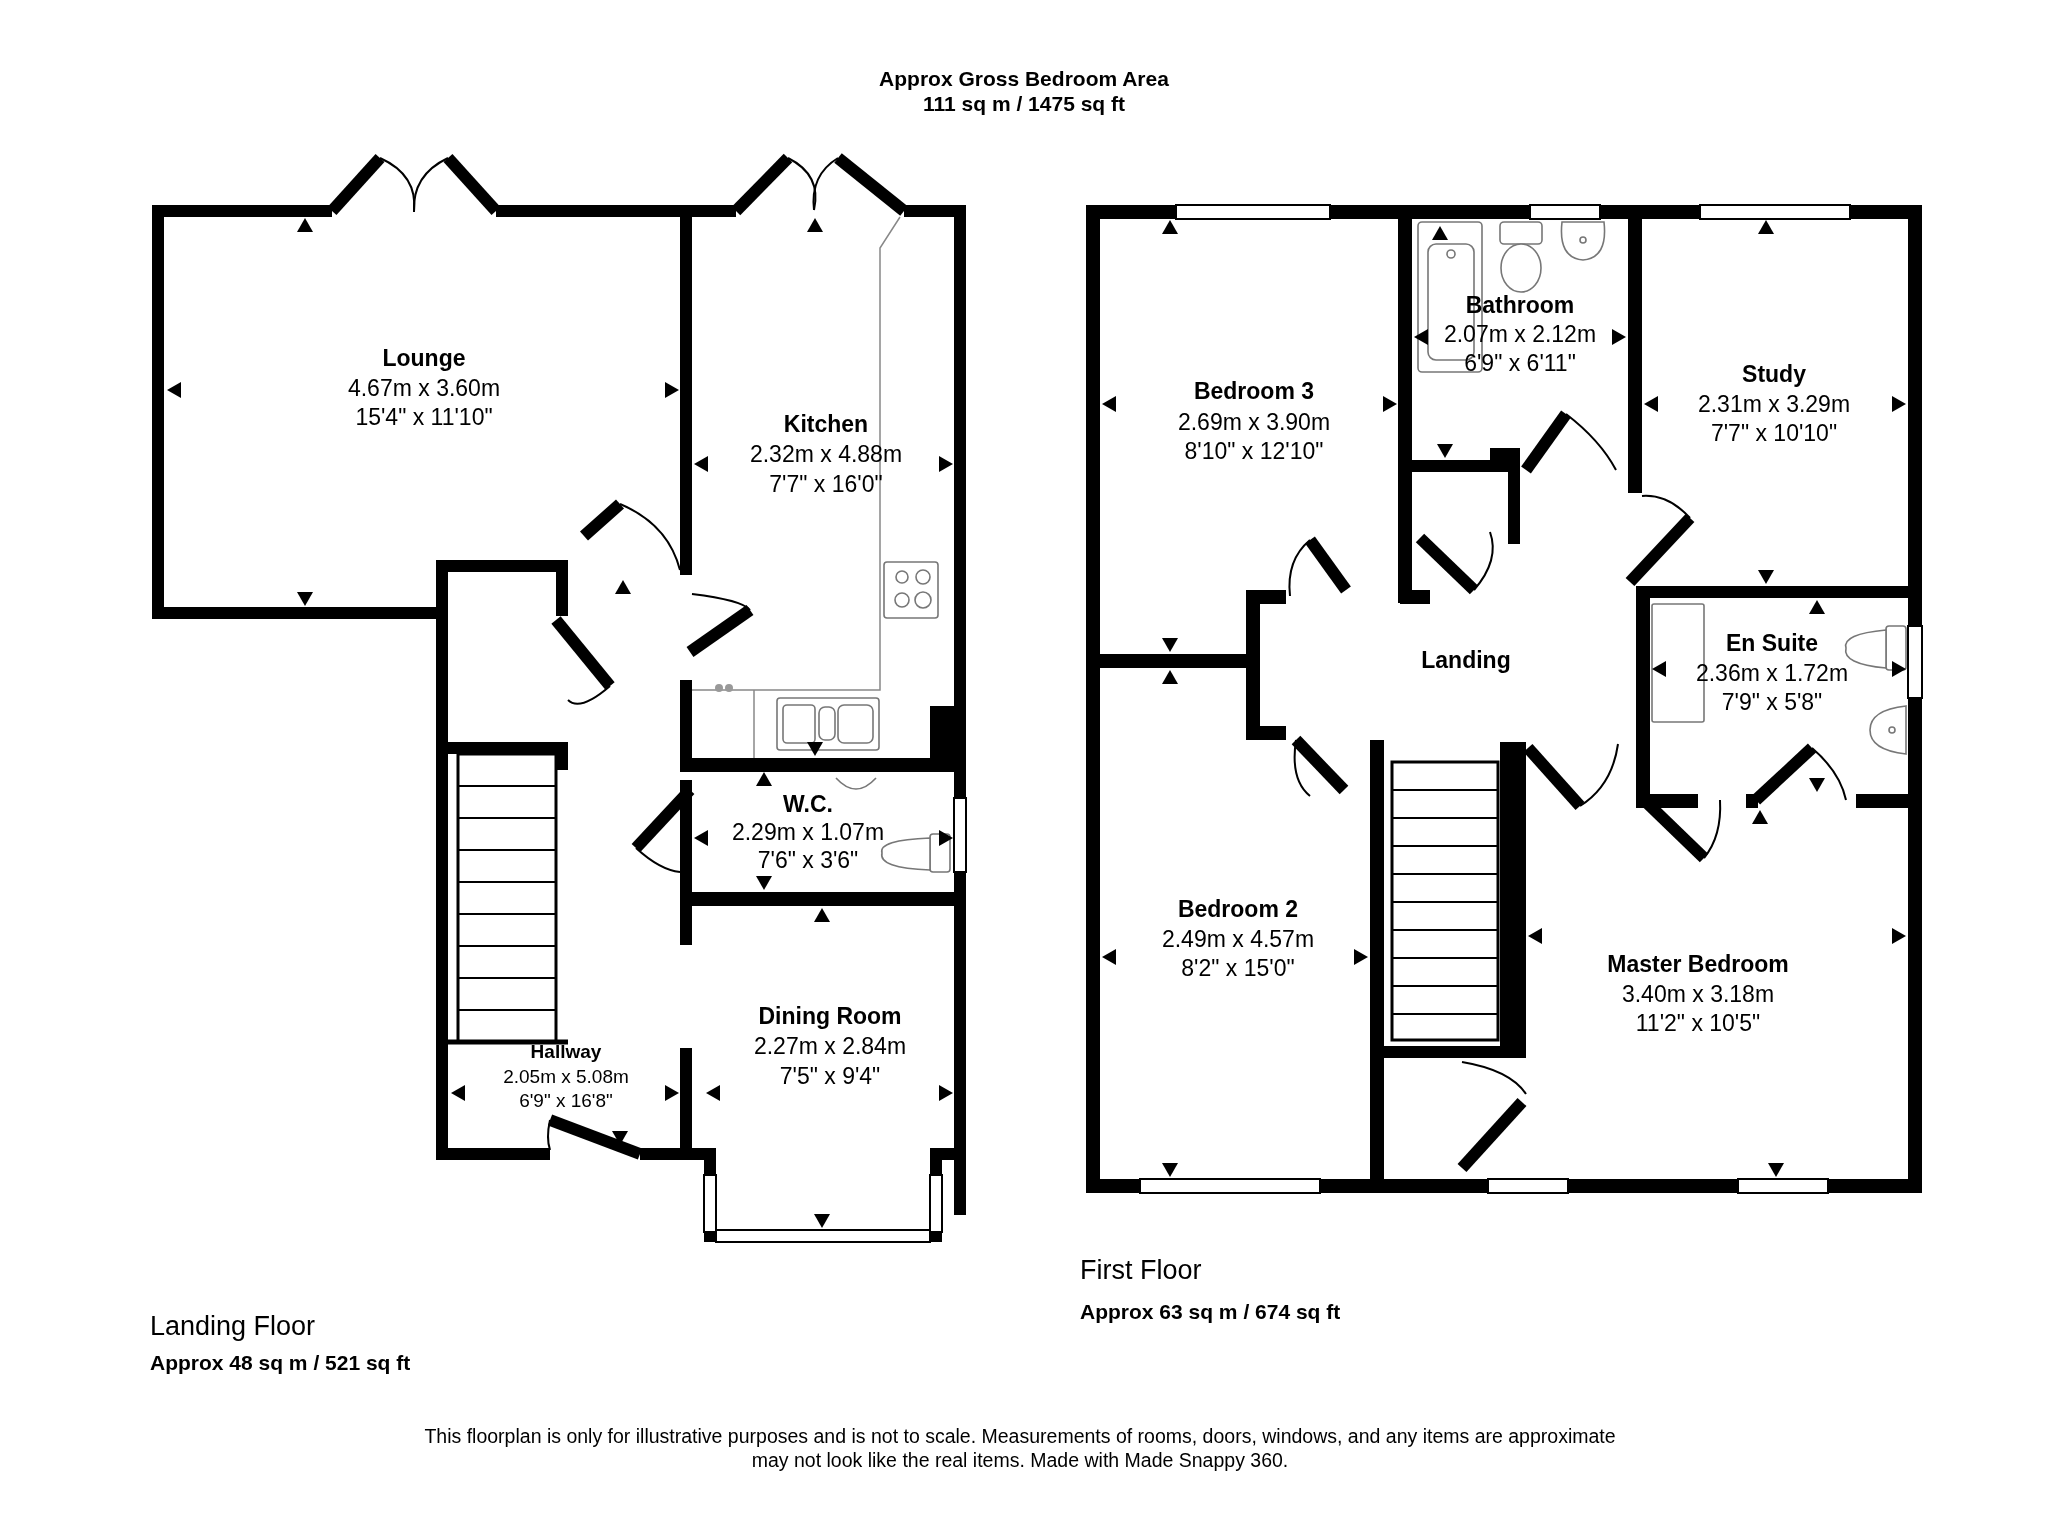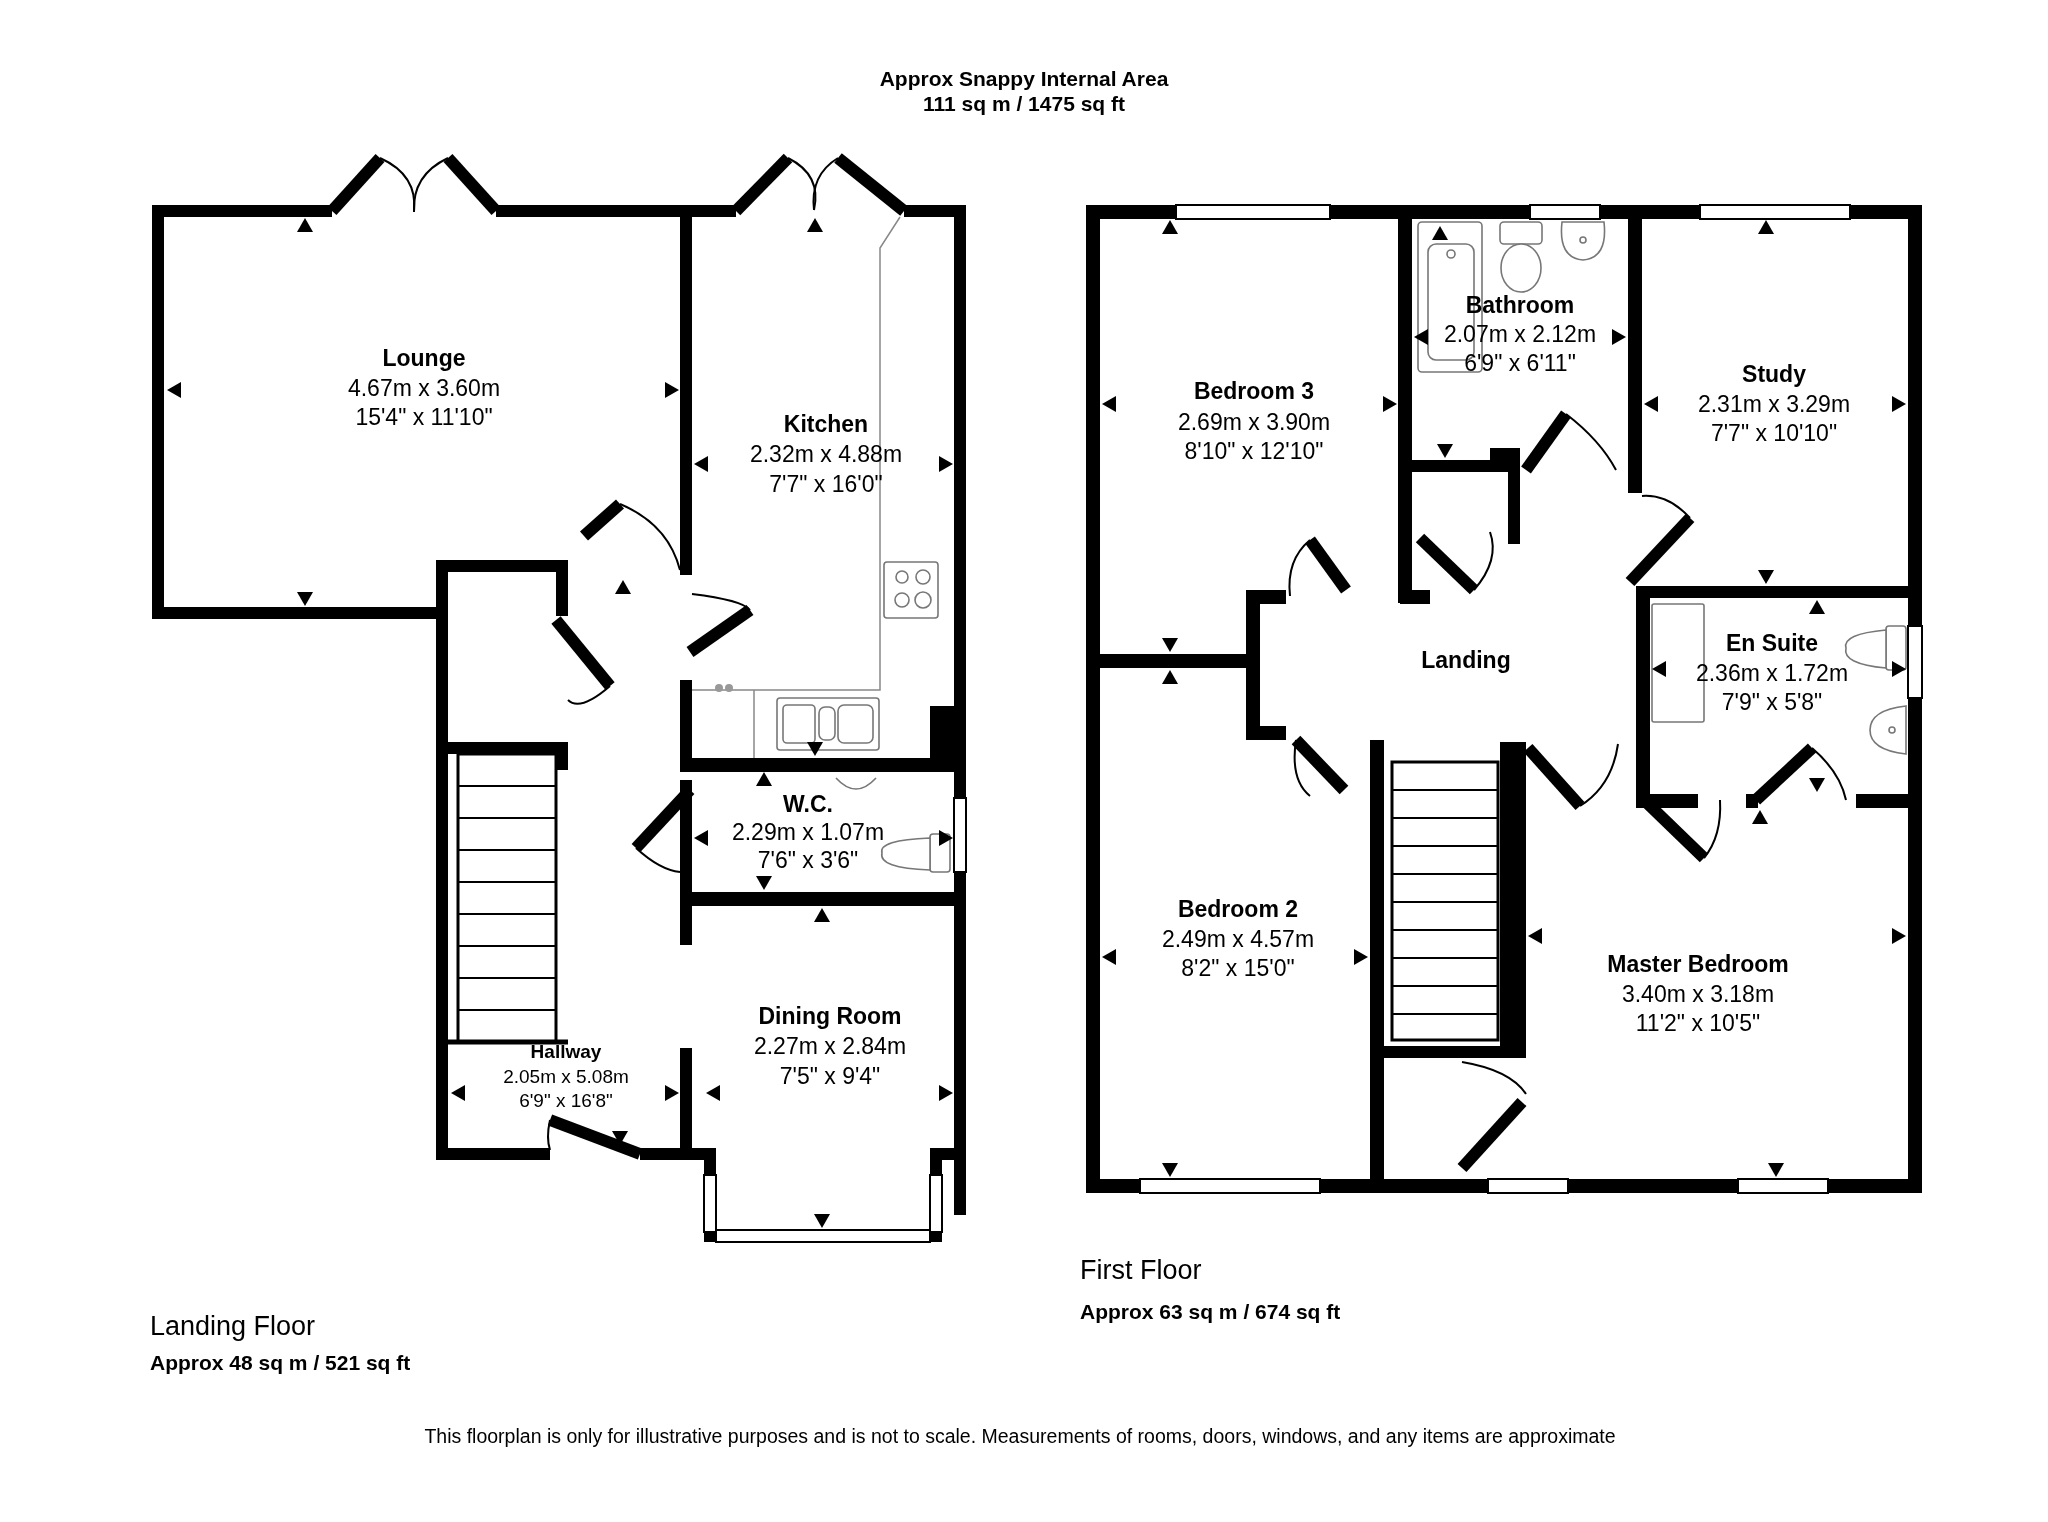--- a/index.html
+++ b/index.html
@@ -22,21 +22,21 @@
   .arrow { fill: #000; }
   .rn { font-family: "Liberation Sans", sans-serif; font-weight: bold; font-size: 23px; text-anchor: middle; }
   .rd { font-family: "Liberation Sans", sans-serif; font-size: 23px; text-anchor: middle; }
   .rn-s { font-family: "Liberation Sans", sans-serif; font-weight: bold; font-size: 19px; text-anchor: middle; }
   .rd-s { font-family: "Liberation Sans", sans-serif; font-size: 19px; text-anchor: middle; }
 </style>
 </head>
 <body>
 
 <div class="abs hdr">
-  <div>Approx Snappy Internal Area</div>
+  <div>Approx Gross Bedroom Area</div>
   <div>111 sq m / 1475 sq ft</div>
 </div>
 
 <svg width="2048" height="1522" viewBox="0 0 2048 1522">
 
   <g>
 
     <g>
       <rect class="wall" x="152" y="205" width="180" height="12"></rect>
       <rect class="wall" x="496" y="205" width="240" height="12"></rect>
@@ -378,13 +378,14 @@
   <div class="floor-title">Landing Floor</div>
   <div class="floor-area" style="margin-top:6px;">Approx 48 sq m / 521 sq ft</div>
 </div>
 <div class="abs" style="left:1080px; top:1252px;">
   <div class="floor-title">First Floor</div>
   <div class="floor-area" style="margin-top:11px;">Approx 63 sq m / 674 sq ft</div>
 </div>
 
 <div class="abs disclaimer">
   <div>This floorplan is only for illustrative purposes and is not to scale. Measurements of rooms, doors, windows, and any items are approximate</div>
+  <div>may not look like the real items. Made with Made Snappy 360.</div>
 </div>
 
 </body></html>

